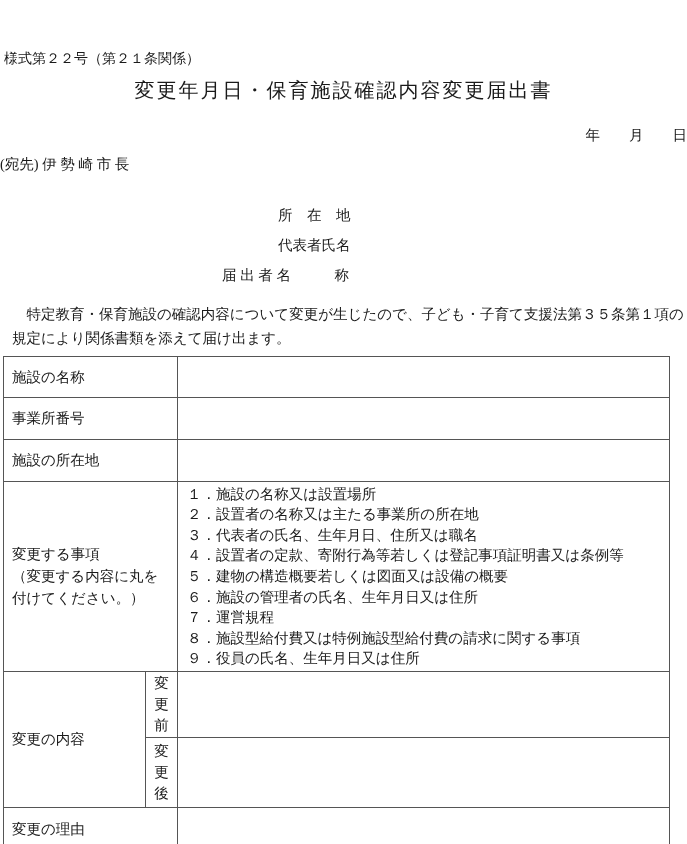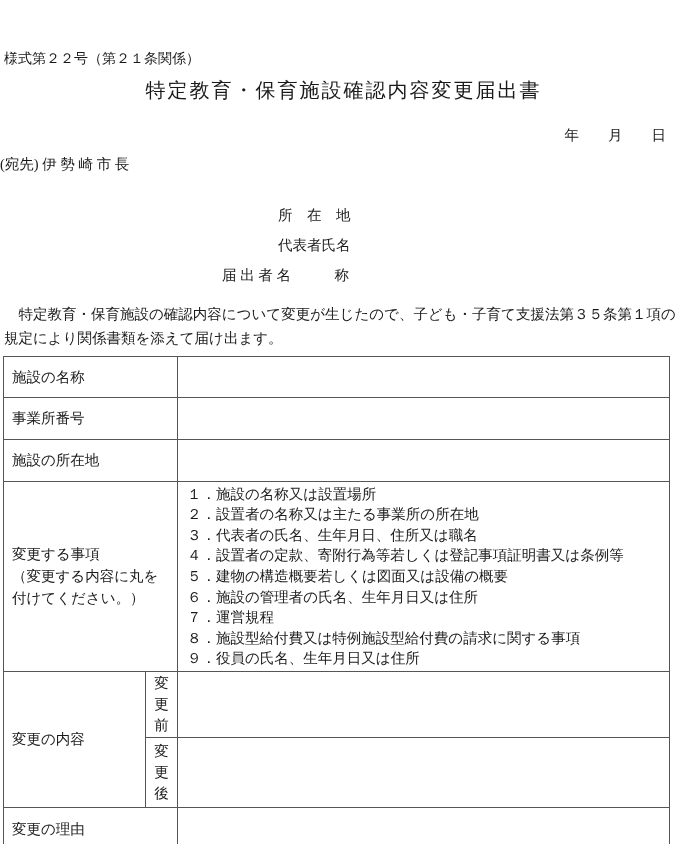--- a/index.html
+++ b/index.html
@@ -23,40 +23,39 @@
     margin: 9px 0 0 0;
     text-align: center;
     font-size: 20px;
     font-weight: normal;
     letter-spacing: 2px;
     line-height: 1.3;
   }
   .date-line {
     margin-top: 24px;
     text-align: right;
-    padding-right: 21px;
     font-size: 14.5px;
     line-height: 1.2;
   }
   .addressee {
     margin-top: 12px;
     font-size: 14.5px;
     line-height: 1.2;
   }
   .applicant {
     margin-top: 26px;
     font-size: 14.5px;
     line-height: 30px;
     font-family: Liberation Serif, serif;
   }
   .app-line { padding-left: 278px; }
   .app-line.l2 { padding-left: 222px; }
   .declaration {
     margin: 12px 0 0 0;
-    padding: 0 0 0 4px;
+    padding: 0 0 0 12px;
     width: 687px;
     font-size: 14.5px;
     line-height: 24px;
     word-break: break-all;
   }
   table.form-table {
     margin: 6px 0 0 3px;
     border-collapse: collapse;
     table-layout: fixed;
     width: 667px;
@@ -88,21 +87,21 @@
   tr.r6 td { height: 44px; }
   tr.r7 td { height: 36px; }
 </style>
 </head>
 <body>
 
 <div class="page">
 
   <div class="form-number">様式第２２号（第２１条関係）</div>
 
-  <h1 class="title">特定教育・保育施設確認内容変更届出書</h1>
+  <h1 class="title">変更年月日・保育施設確認内容変更届出書</h1>
 
   <div class="date-line">年　　月　　日</div>
 
   <div class="addressee">(宛先) 伊 勢 崎 市 長</div>
 
   <div class="applicant">
     <div class="app-line l1">
       <span>所　在　地</span>
     </div>
     <div class="app-line l3">

